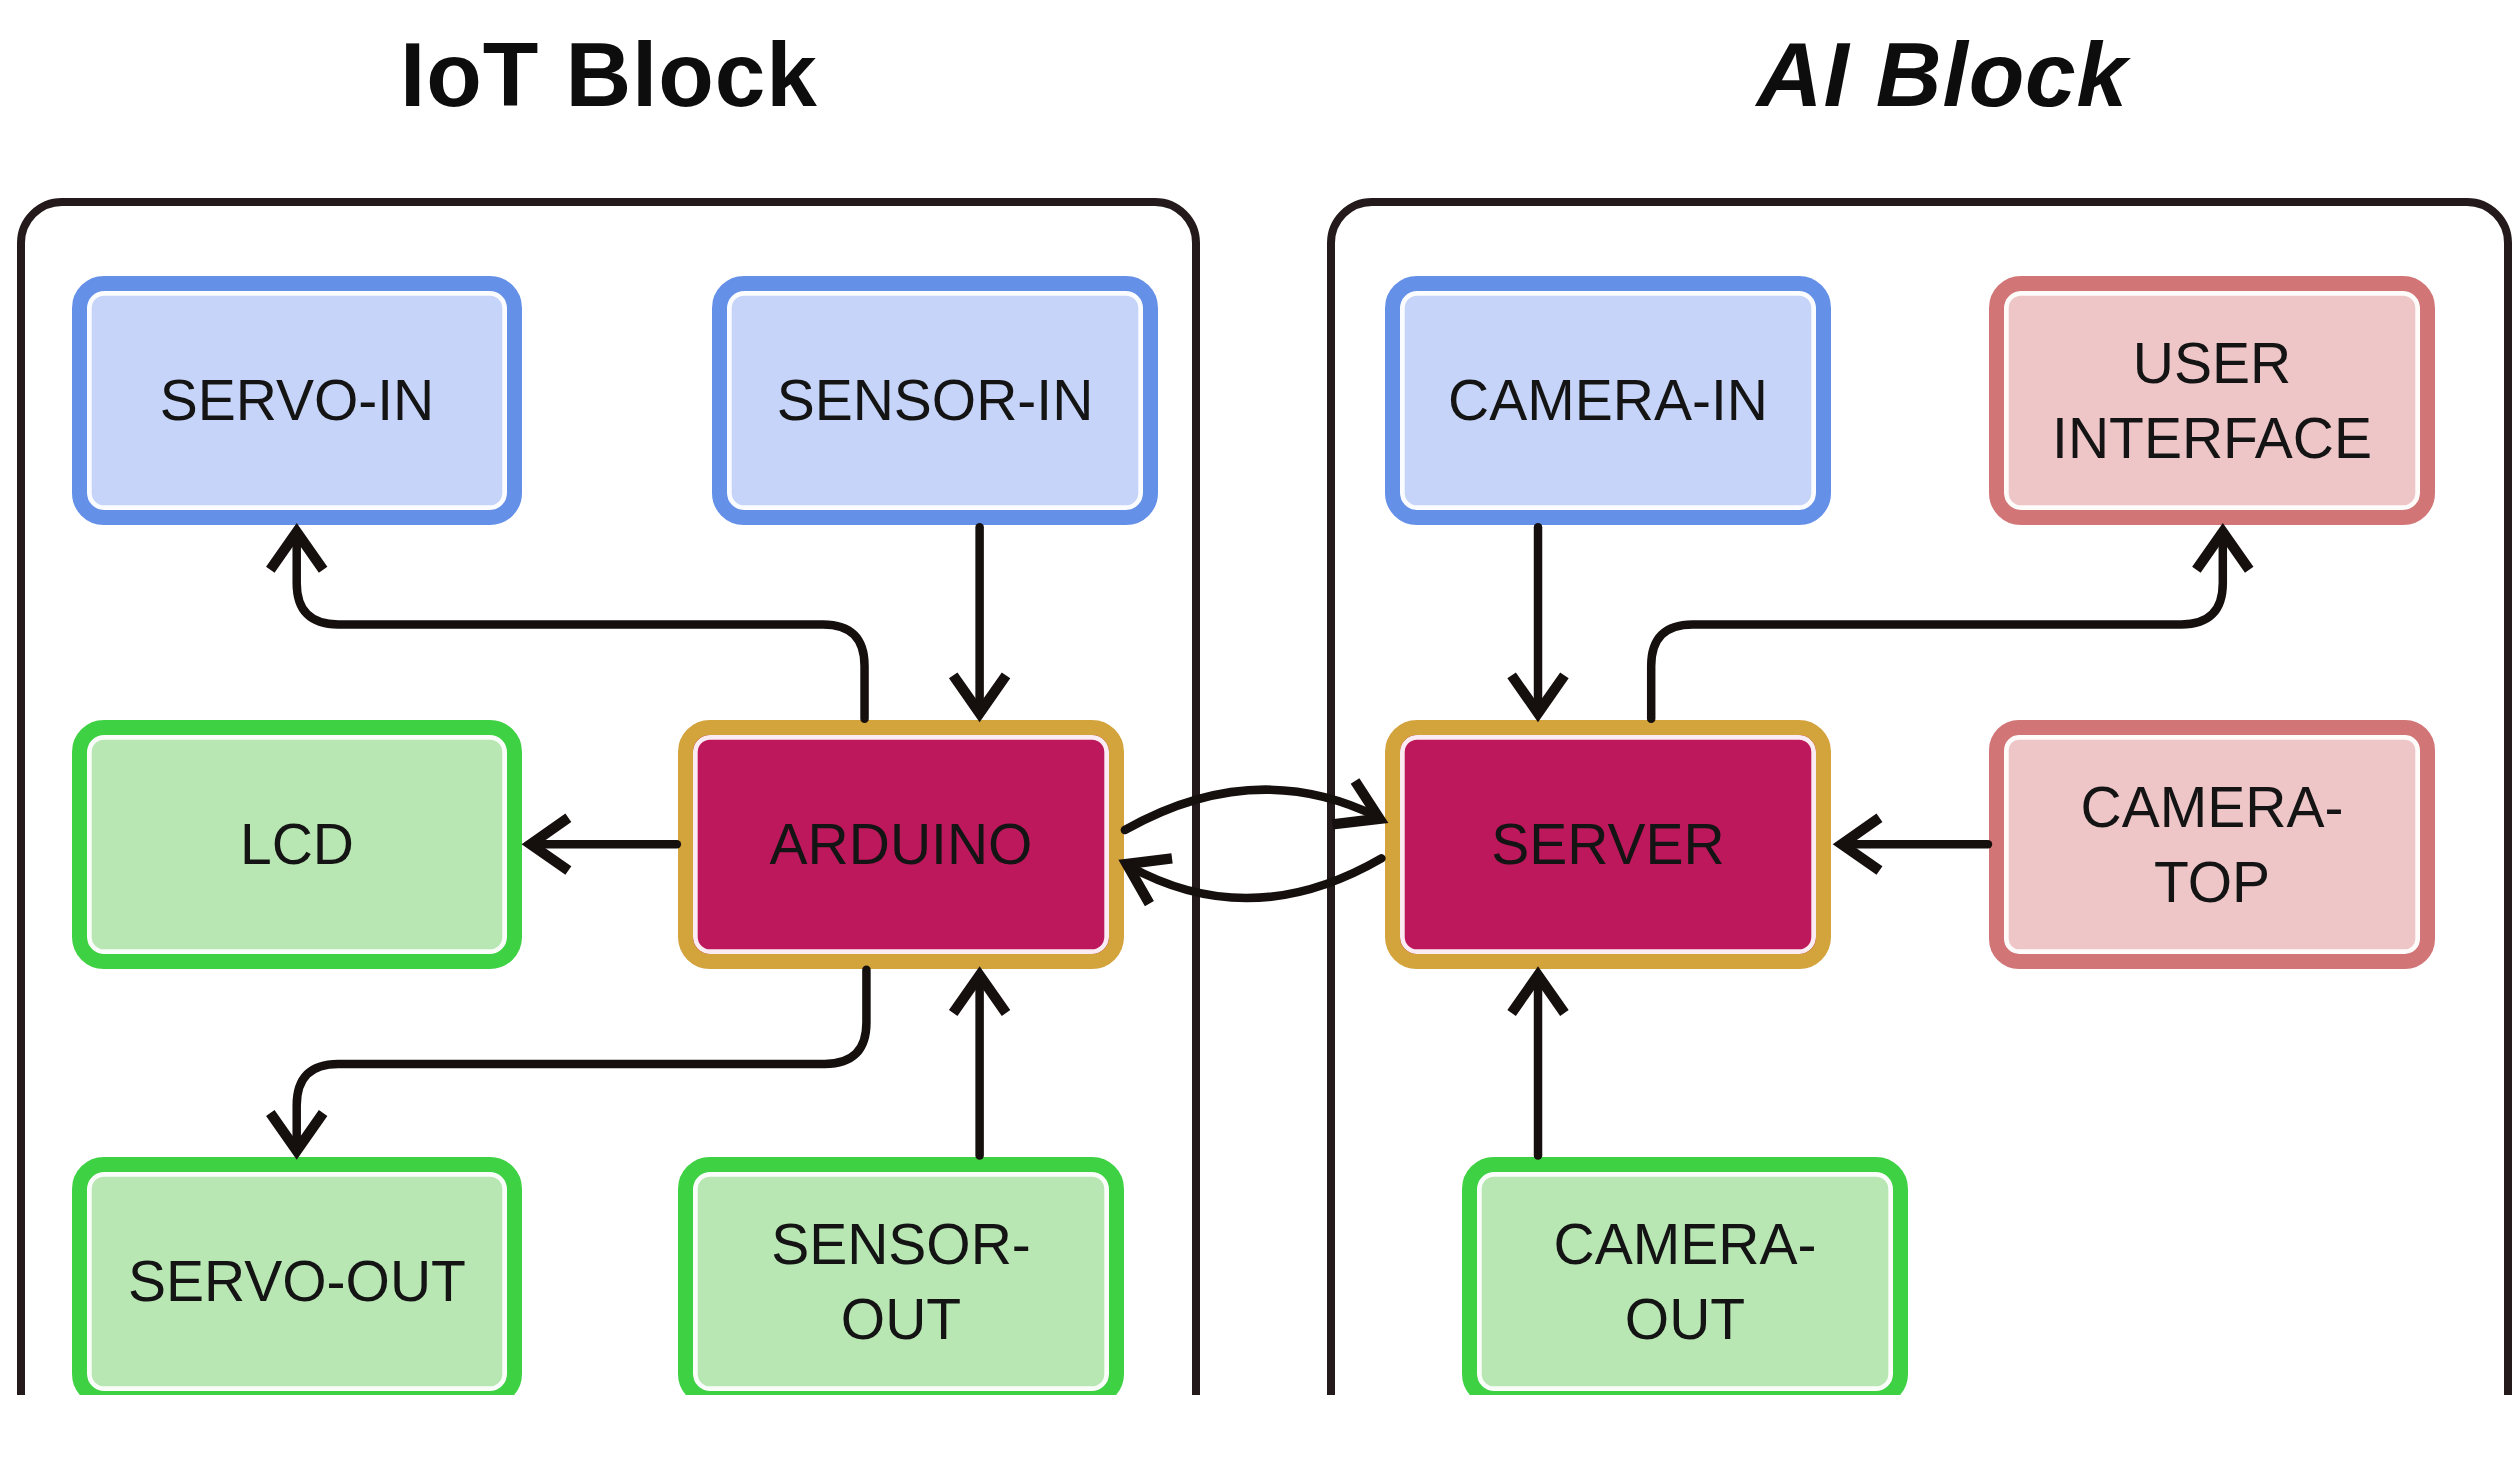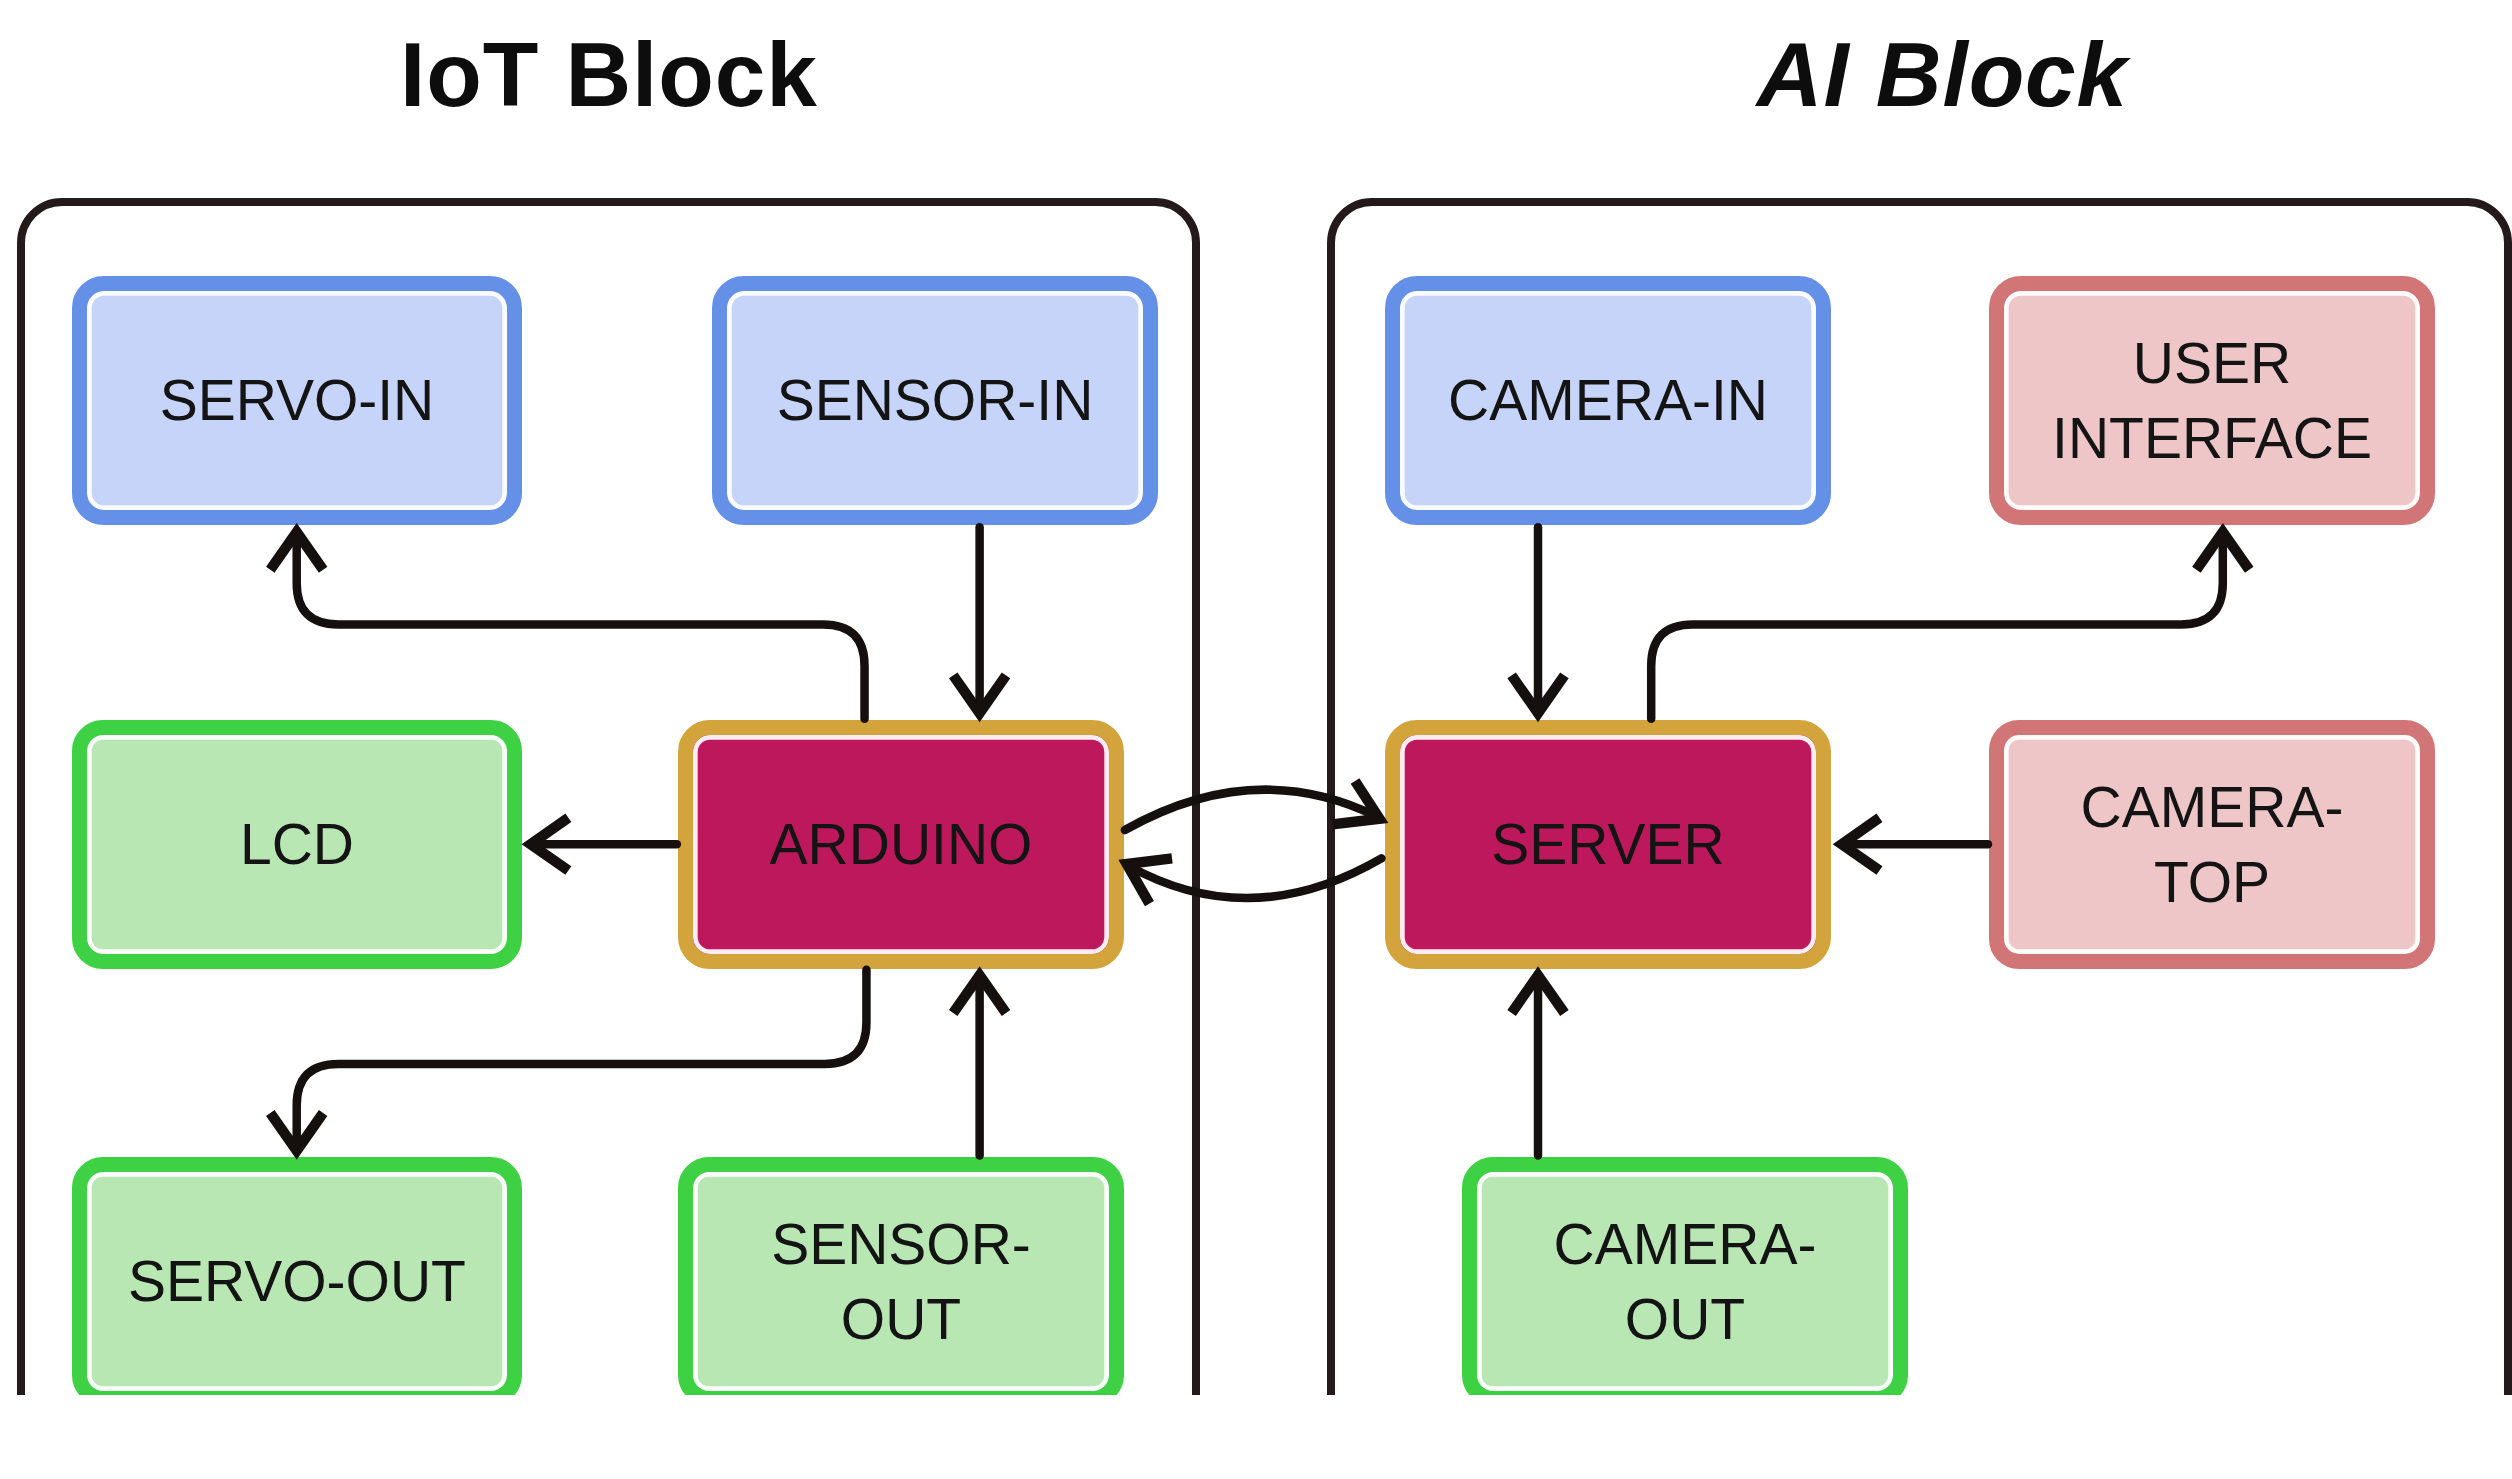--- a/index.html
+++ b/index.html
@@ -20,21 +20,21 @@
   .container-iot{left:9.4px;width:1183px;}
   .container-ai{left:1319px;width:1185px;}
   .node{
     position:absolute;box-sizing:border-box;z-index:2;
     border-style:solid;border-width:15px;border-radius:32px;
     box-shadow:inset 0 0 0 4.7px rgba(255,255,255,0.92);
     display:flex;align-items:center;justify-content:center;text-align:center;
     font-size:57px;font-weight:400;color:#141414;line-height:1.3;padding:0 32px;
   }
   .node--blue {border-color:#6590e8;background:#c5d4f8;}
-  .node--green{border-color:#3ed143;background:#b8e7b4;border-radius:31px;}
+  .node--green{border-color:#3ed143;background:#b8e7b4;}
   .node--gold {border-color:#d3a33c;background:#be185d;}
   .node--pink {border-color:#d17577;background:#eec6c8;}
 
   .n-servo-in {left:64px;  top:276px;  width:450px;height:249px;}
   .n-sensor-in{left:704px; top:276px;  width:446px;height:249px;}
   .n-camera-in{left:1377px;top:276px;  width:446px;height:249px;}
   .n-ui       {left:1981px;top:276px;  width:446px;height:249px;}
   .n-lcd      {left:64px;  top:720px;  width:450px;height:249px;}
   .n-arduino  {left:670px; top:720px;  width:446px;height:249px;}
   .n-server   {left:1377px;top:720px;  width:446px;height:249px;}

